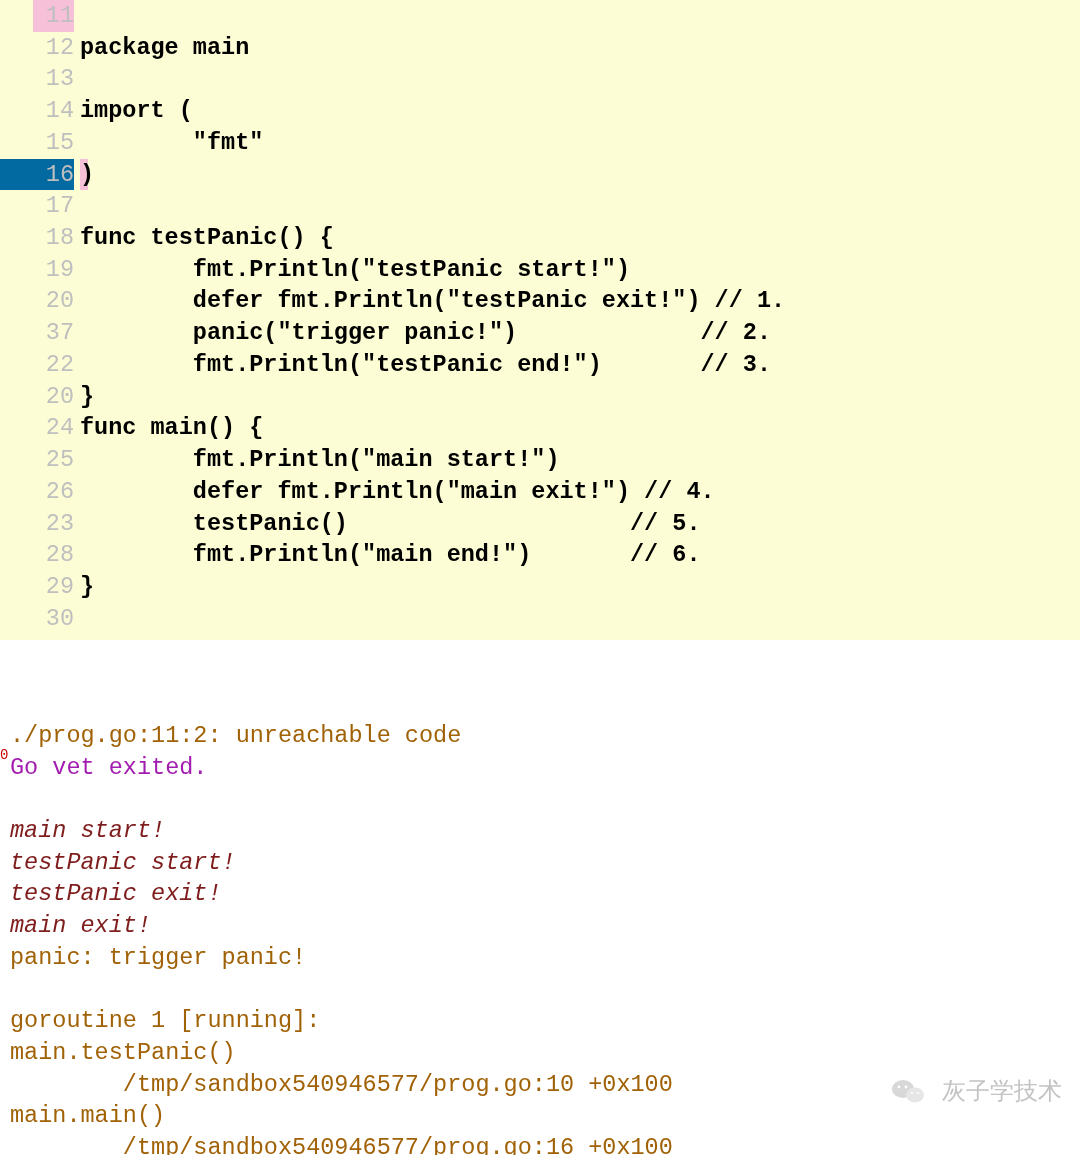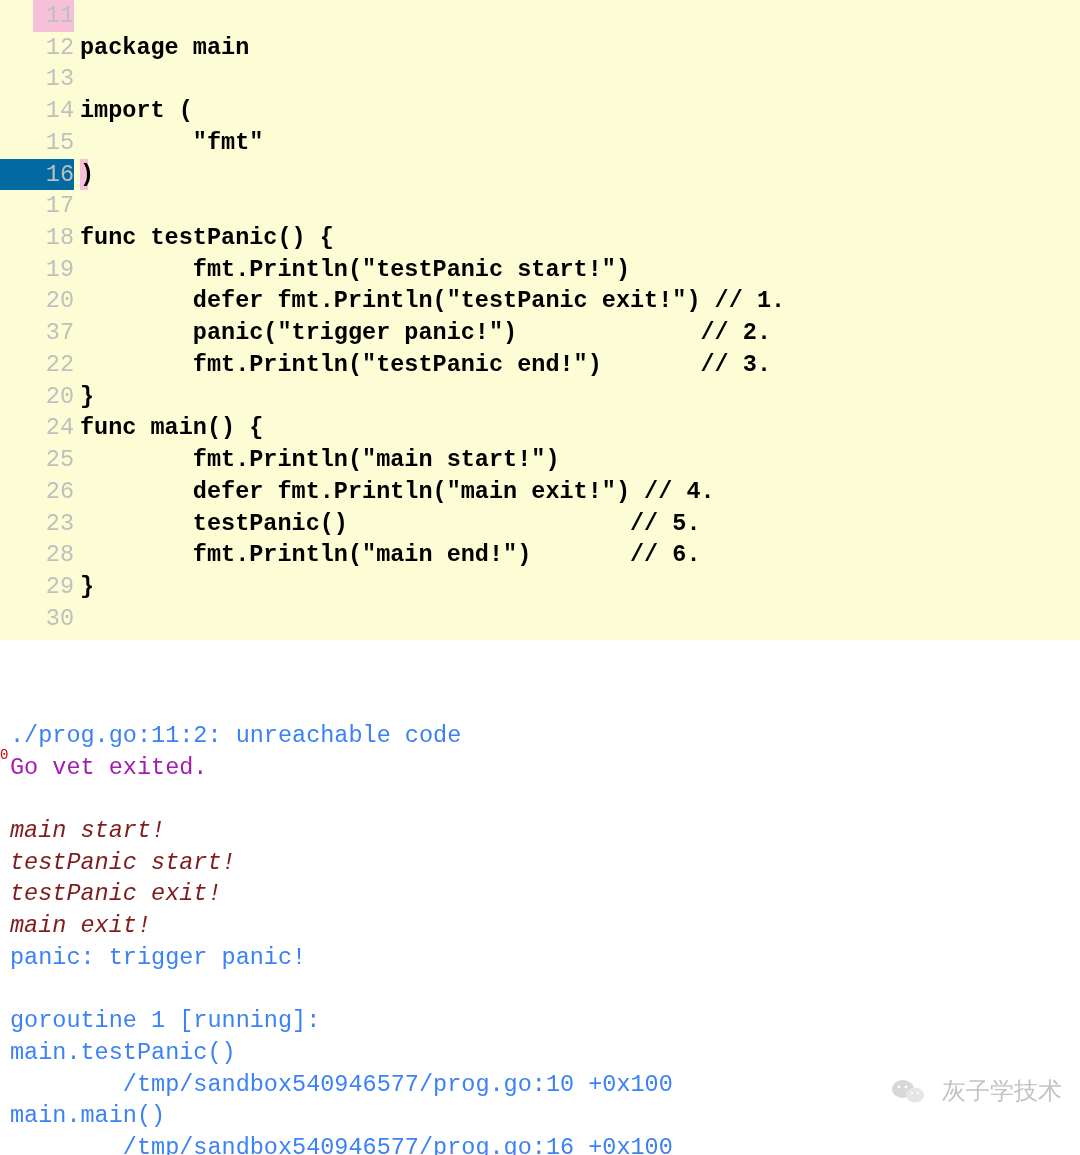--- a/index.html
+++ b/index.html
@@ -45,21 +45,21 @@
       background: linear-gradient(to right, #f6c1d8 0ch, #f6c1d8 0.6ch, transparent 0.6ch);
     }
 
     .console {
       background: #fff;
       padding: 16px 10px 8px 10px;
       white-space: pre;
       position: relative;
     }
     .cc-line { display: block; height: 1.35em; }
-    .cc-red  { color: #3b82f6; }
+    .cc-red  { color: #a16207; }
     .cc-gray { color: #a21caf; }
     .cc-black{ color: #7f1d1d; font-style: italic; }
 
     .tiny-marker {
       position: absolute;
       left: 0;
       top: 106px;
       font-size: 14px;
       color: #cc0000;
     }

